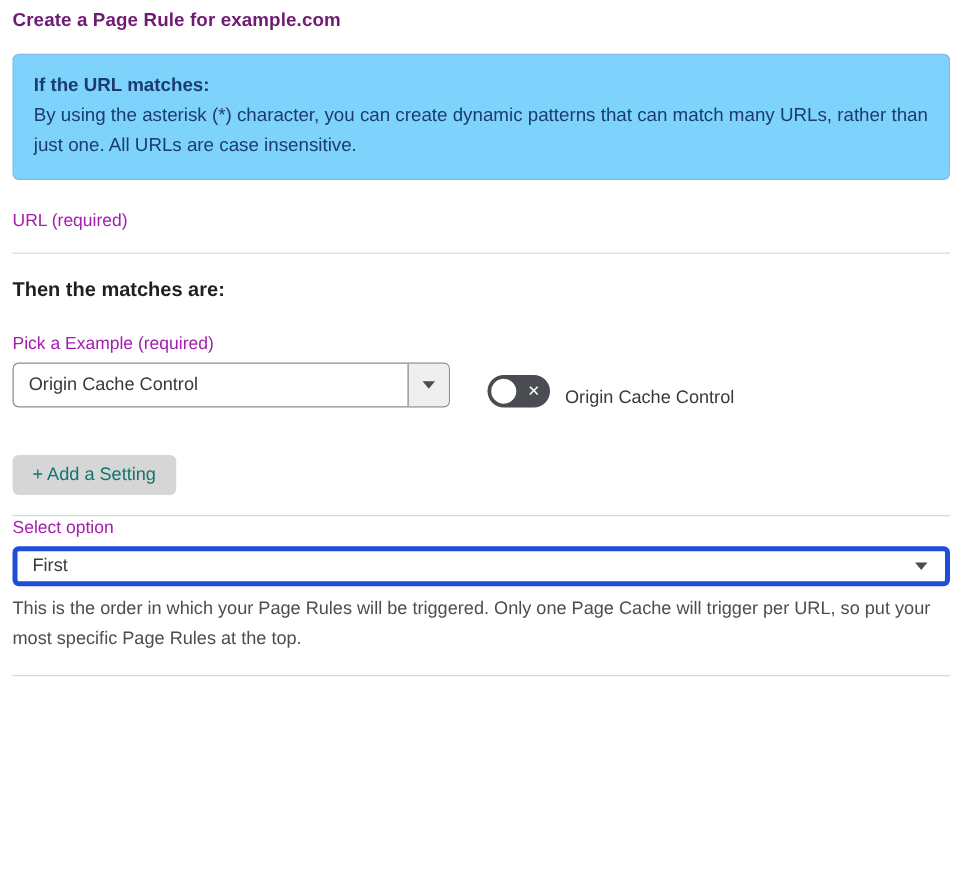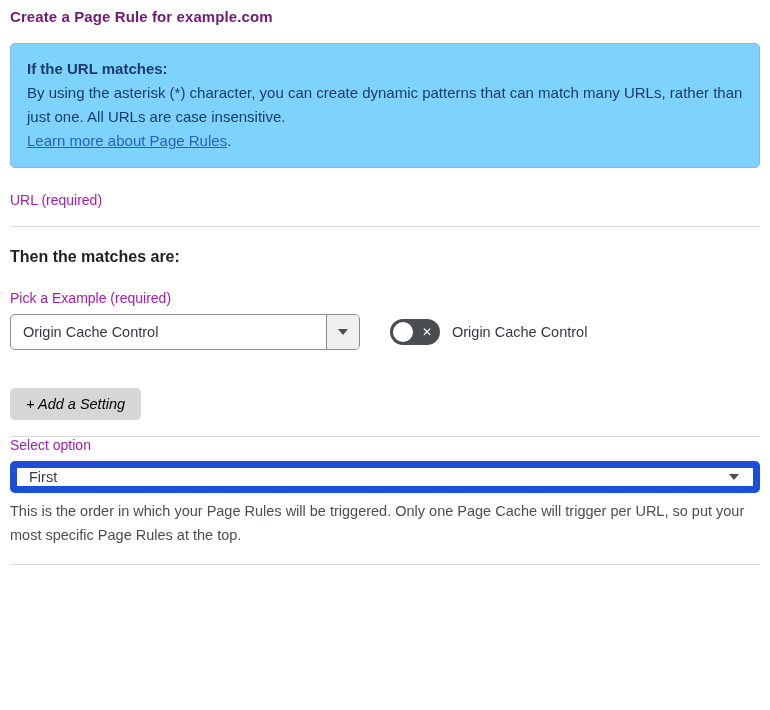--- a/index.html
+++ b/index.html
@@ -72,21 +72,21 @@
 
   .section-heading {
     font-size: 16px;
     font-weight: bold;
     color: #1f2023;
     margin-top: 21px;
     margin-bottom: 24px;
   }
 
   
-  .setting-row { display: flex; align-items: center; }
+  .setting-row { display: flex; align-items: flex-end; }
   .select-control {
     width: 350px;
     height: 36px;
     border: 1px solid #8d8d8d;
     border-radius: 5px;
     background: #fff;
     display: flex;
     align-items: stretch;
     cursor: pointer;
     overflow: hidden;
@@ -150,29 +150,29 @@
     align-items: center;
     justify-content: center;
     height: 32px;
     border: none;
     border-radius: 5px;
     font-size: 14.5px;
     font-family: "Liberation Sans", sans-serif;
     cursor: pointer;
     padding: 0 16px;
   }
-  .btn-gray { background: #d6d6d6; color: #000000; font-style: italic; }
+  .btn-gray { background: #d6d6d6; color: #0f766e; }
 
   .add-setting-btn { margin-top: 38px; }
 
   
   .order-select {
     width: 100%;
     height: 32px;
-    border: 7px solid #1d4ed8;
+    border: 4px solid #1d4ed8;
     border-radius: 5px;
     background: #fff;
     display: flex;
     align-items: center;
     padding: 0 14px 0 12px;
     cursor: pointer;
   }
   .order-select .select-value {
     flex: 1;
     font-size: 14.5px;
@@ -190,21 +190,20 @@
 </head>
 <body>
 
 <div class="page">
 
   <h1 class="page-title">Create a Page Rule for example.com</h1>
 
   <div class="info-box">
     <div class="info-heading">If the URL matches:</div>
     <div class="info-body">By using the asterisk (*) character, you can create dynamic patterns that can match many URLs, rather than just one. All URLs are case insensitive.</div>
-    <div><a class="info-link">Learn more about Page Rules</a><span class="info-suffix">.</span></div>
   </div>
 
   <div class="field-label">URL (required)</div>
 
   <hr class="divider">
 
   <h2 class="section-heading">Then the matches are:</h2>
 
   <div class="field-label">Pick a Example (required)</div>
 

